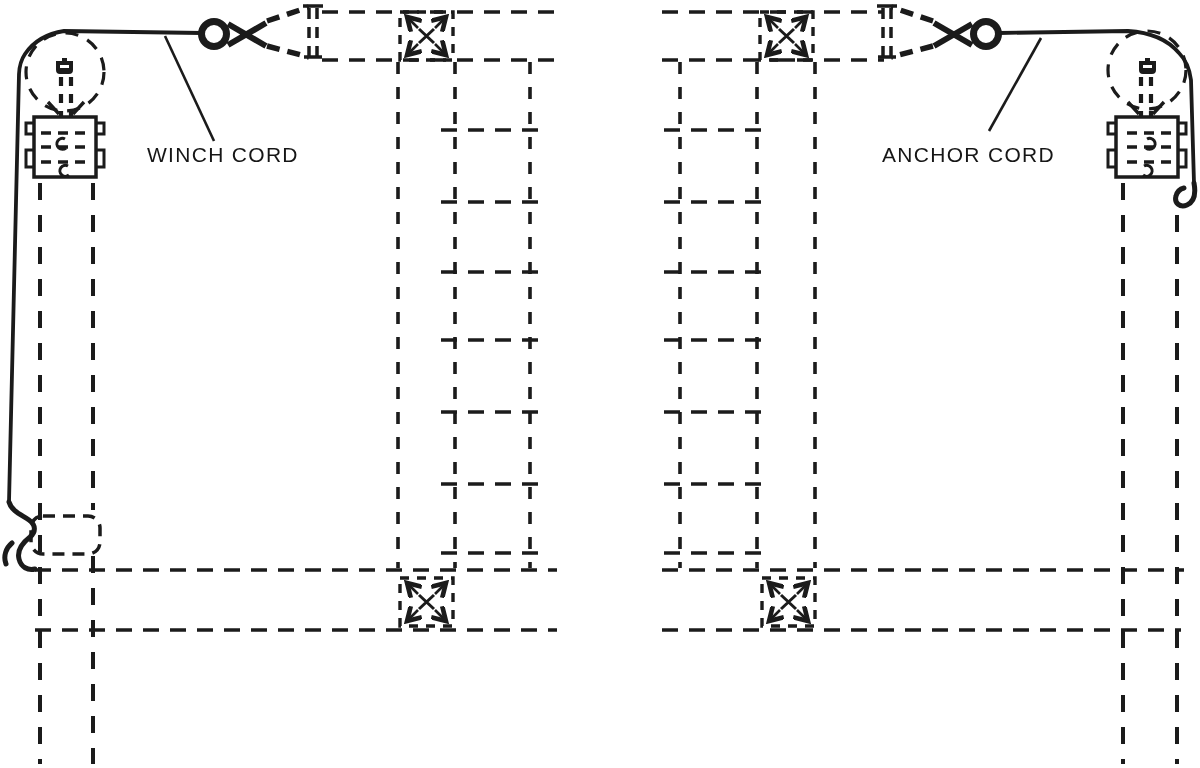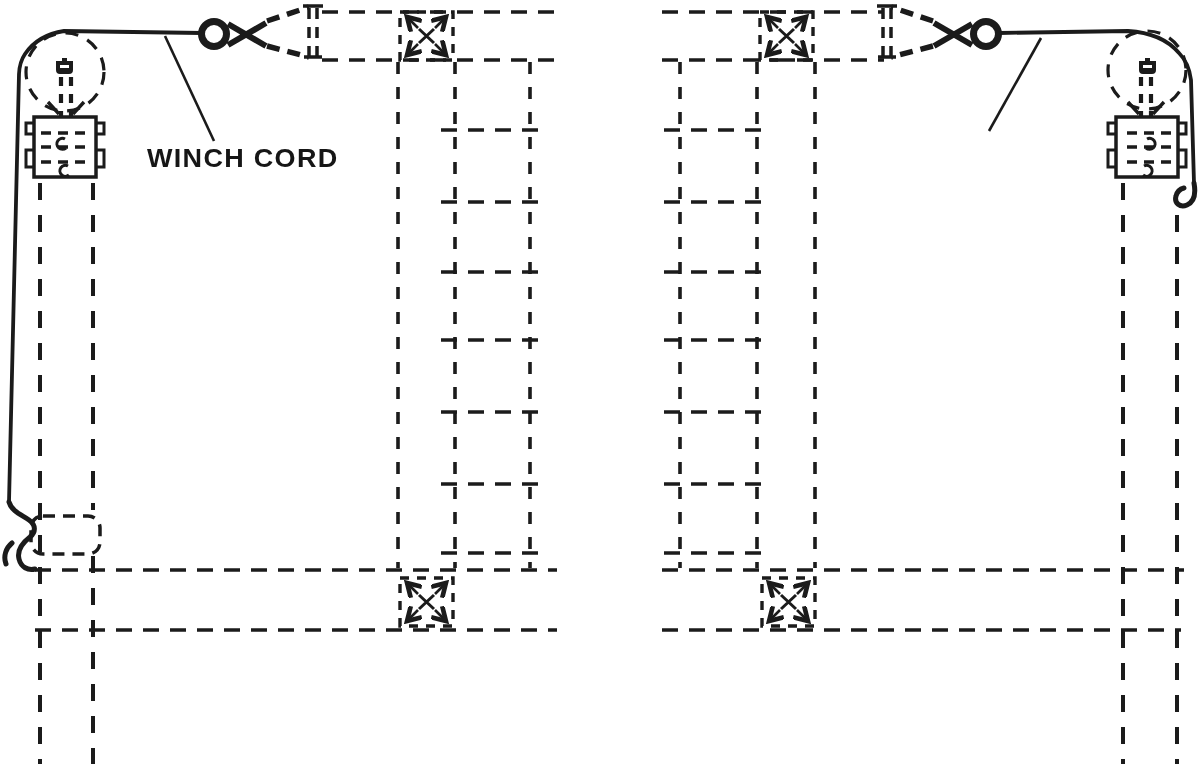--- a/index.html
+++ b/index.html
@@ -8,22 +8,22 @@
     width: 1200px;
     height: 768px;
     background: #ffffff;
     overflow: hidden;
     font-family: "Liberation Sans", sans-serif;
   }
   .stage svg { position: absolute; left: 0; top: 0; }
   .label {
     position: absolute;
     font-family: "Liberation Sans", sans-serif;
-    font-weight: 700;
-    font-size: 27px;
+    font-weight: 400;
+    font-size: 21px;
     letter-spacing: 1.3px;
     color: #161616;
     white-space: nowrap;
     transform: scaleY(0.96);
     transform-origin: top left;
   }
   
   .s    { stroke: #1b1b1b; fill: none; stroke-linecap: butt; }
   .dh   { stroke-width: 3.6; stroke-dasharray: 16 11; }   
   .dv   { stroke-width: 3.6; stroke-dasharray: 12 13; }   
@@ -156,14 +156,15 @@
     <path class="s hook" d="M1194 183 C1196 194 1194 202 1187 205 C1180 208 1174 203 1176 196 C1177 192 1180 189 1184 188"></path>
 
     <use href="#connector" transform="translate(1200,0) scale(-1,1)"></use>
 
     <line class="s thin" x1="1041" y1="38" x2="989" y2="131"></line>
   </g>
 </svg>
 
 <div class="label" style="left:147px; top:144px;">WINCH CORD</div>
 
+<div class="label" style="left:882px; top:144px;">ANCHOR CORD</div>
 
 </div>
 
 </body></html>

